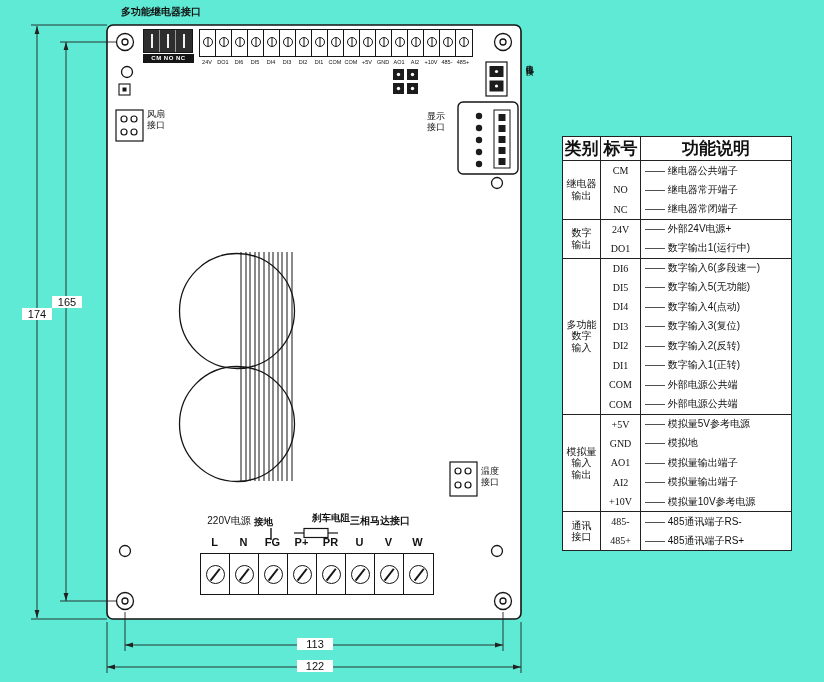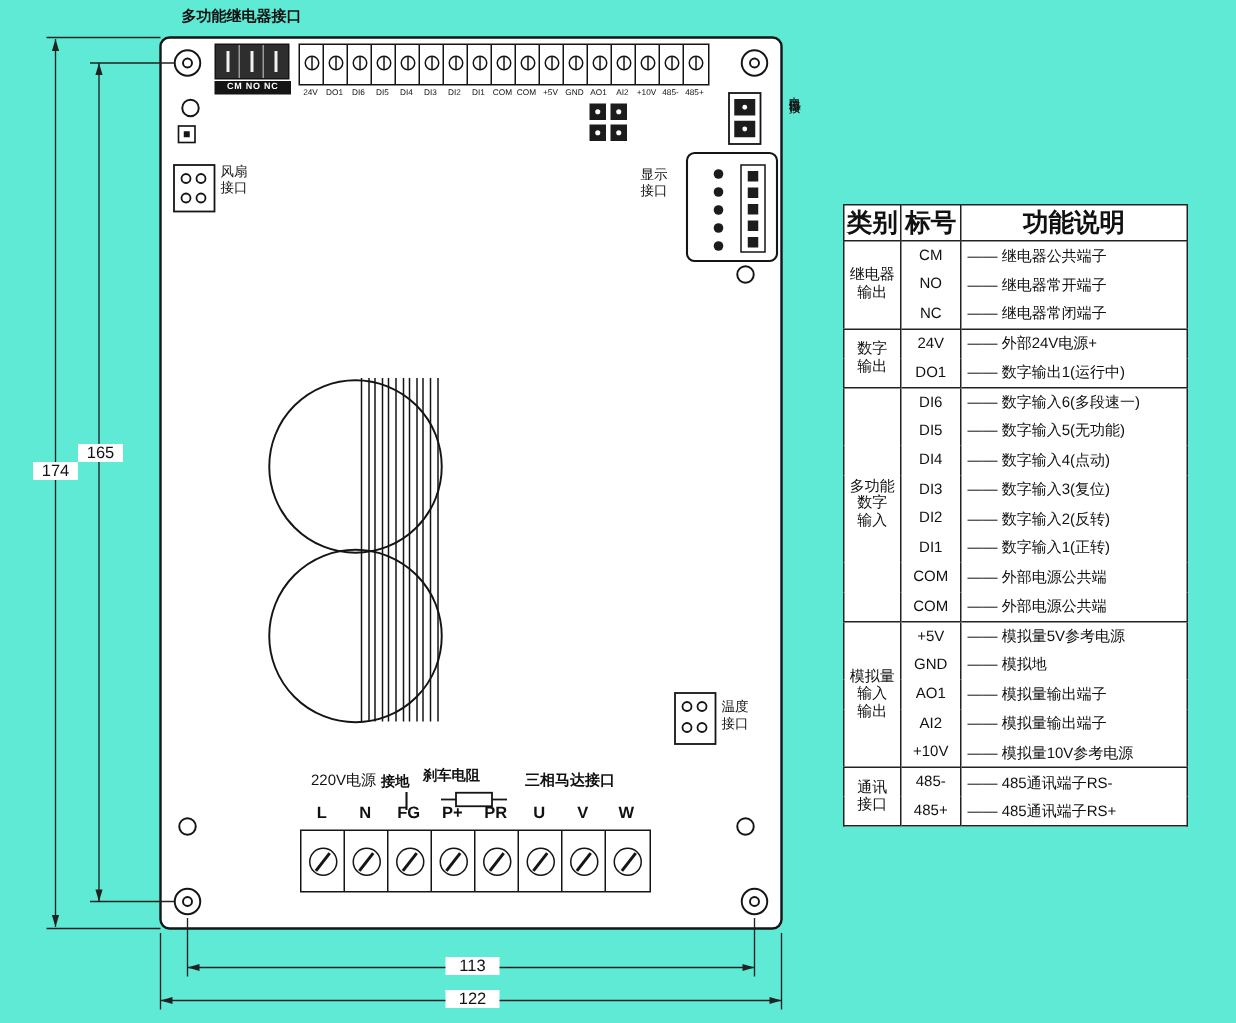--- a/index.html
+++ b/index.html
@@ -35,21 +35,21 @@
   .screw-b::after{content:"";position:absolute;left:50%;top:1px;bottom:1px;width:1.5px;background:#151515;transform:translateX(-50%) rotate(38deg)}
   #bottom-letters{position:absolute;left:200px;top:536px;display:flex}
   .blet{width:29px;text-align:center;font-size:11px;font-weight:700;color:#111}
 
   
   #panel-title{position:absolute;left:562px;top:112px;font-size:13px;font-weight:600;letter-spacing:.5px}
   #term-table{position:absolute;left:562px;top:136px;width:230px;border-collapse:collapse;table-layout:fixed;border:1.5px solid #222;background:#fff}
   #term-table th{border:1px solid #222;font-size:17px;font-weight:700;height:20px;text-align:center}
   #term-table td{font-size:10px;height:19.5px;vertical-align:middle}
   td.cat{border-right:1px solid #222;text-align:center;white-space:pre-line;line-height:1.15;padding:0 2px}
-  td.tlbl{border-right:1px solid #222;text-align:center;font-family:Liberation Sans, sans-serif;font-size:9.5px}
+  td.tlbl{border-right:1px solid #222;text-align:center;font-family:Liberation Serif, serif;font-size:9.5px}
   td.tdesc{padding-left:4px;white-space:nowrap}
   tr.group-start td{border-top:1px solid #222}
 </style>
 </head>
 <body>
 
 <div id="canvas">
 
   <svg class="draw" width="824" height="682" viewBox="0 0 824 682">
 
@@ -258,21 +258,21 @@
       <div class="tlab">485+</div>
     </div>
 
   <div class="lbl" style="left:147px;top:109px;width:22px;font-size:9px">风扇接口</div>
   <div class="lbl" style="left:524px;top:58px;font-size:8px;writing-mode:vertical-rl;text-orientation:upright;letter-spacing:1px">电位器接口</div>
   <div class="lbl" style="left:427px;top:111px;width:20px;font-size:9px">显示接口</div>
   <div class="lbl" style="left:481px;top:466px;width:20px;font-size:9px">温度接口</div>
 
   <div class="lbl" style="left:196px;top:515px;width:66px;font-size:10px;font-weight:400;text-align:center">220V电源</div>
   <div class="lbl" style="left:254px;top:516px;width:36px;font-size:9.5px;font-weight:700;text-align:left">接地</div>
-  <div class="lbl" style="left:282px;top:512px;width:68px;font-size:9.5px;font-weight:700;text-align:left">刹车电阻</div>
+  <div class="lbl" style="left:282px;top:512px;width:68px;font-size:9.5px;font-weight:700;text-align:right">刹车电阻</div>
   <div class="lbl" style="left:350px;top:515px;width:78px;font-size:10px;font-weight:700;text-align:left">三相马达接口</div>
 
   <div id="bottom-letters">
       <div class="blet">L</div>
       <div class="blet">N</div>
       <div class="blet">FG</div>
       <div class="blet">P+</div>
       <div class="blet">PR</div>
       <div class="blet">U</div>
       <div class="blet">V</div>

